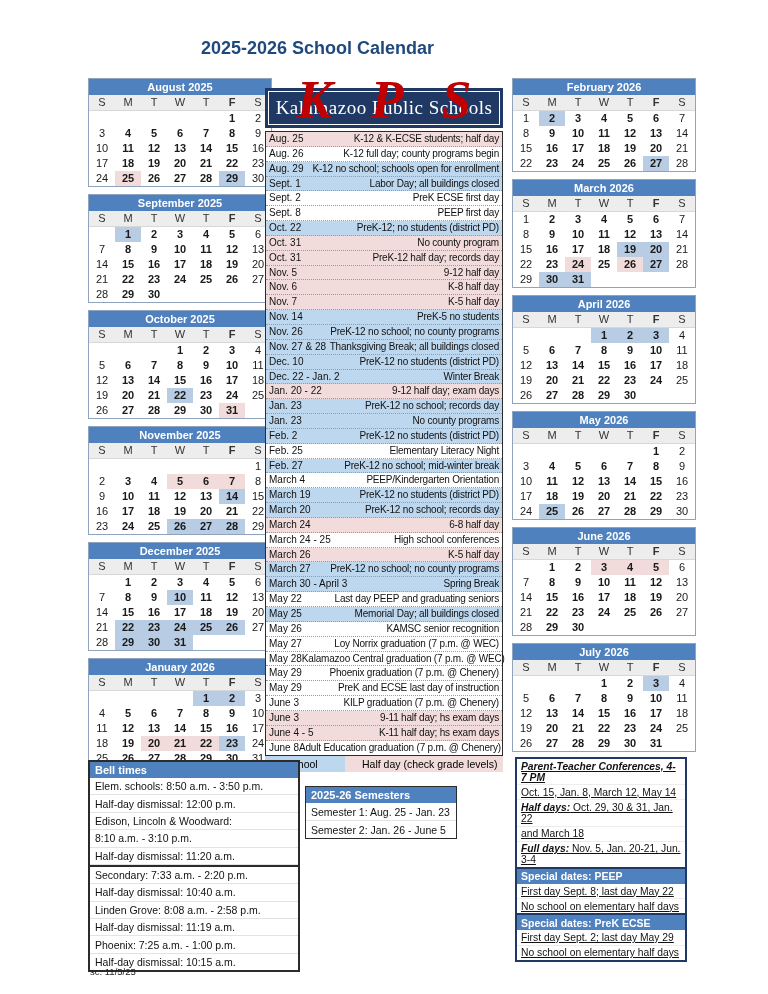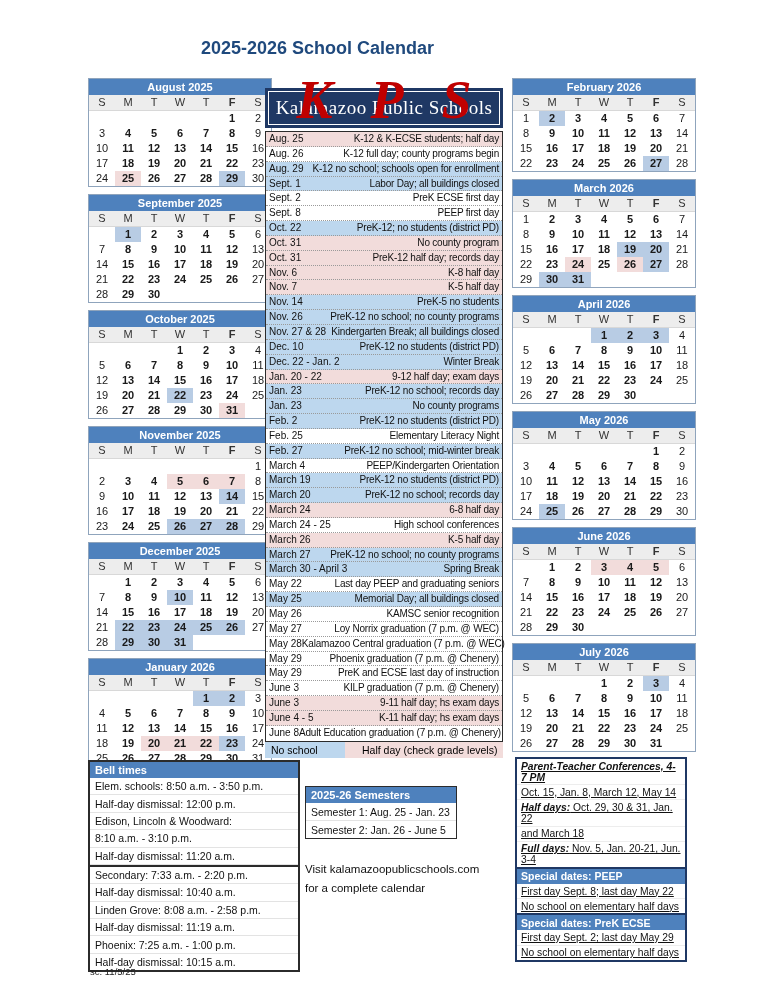--- a/index.html
+++ b/index.html
@@ -484,38 +484,42 @@
         </div>
         <div class="ev ev-p">
           <span class="ev-d">Oct. 31</span>
           <span class="ev-t">No county program</span>
         </div>
         <div class="ev ev-p">
           <span class="ev-d">Oct. 31</span>
           <span class="ev-t">PreK-12 half day; records day</span>
         </div>
         <div class="ev ev-p">
+          <span class="ev-d">Nov. 5</span>
+          <span class="ev-t">9-12 half day</span>
+        </div>
+        <div class="ev ev-p">
           <span class="ev-d">Nov. 6</span>
           <span class="ev-t">K-8 half day</span>
         </div>
         <div class="ev ev-p">
           <span class="ev-d">Nov. 7</span>
           <span class="ev-t">K-5 half day</span>
         </div>
         <div class="ev ev-b">
           <span class="ev-d">Nov. 14</span>
           <span class="ev-t">PreK-5 no students</span>
         </div>
         <div class="ev ev-b">
           <span class="ev-d">Nov. 26</span>
           <span class="ev-t">PreK-12 no school; no county programs</span>
         </div>
         <div class="ev ev-b">
           <span class="ev-d">Nov. 27 &amp; 28</span>
-          <span class="ev-t">Kindergarten Break; all buildings closed</span>
+          <span class="ev-t">Thanksgiving Break; all buildings closed</span>
         </div>
         <div class="ev ev-b">
           <span class="ev-d">Dec. 10</span>
           <span class="ev-t">PreK-12 no students (district PD)</span>
         </div>
         <div class="ev ev-b">
           <span class="ev-d">Dec. 22 - Jan. 2</span>
           <span class="ev-t">Winter Break</span>
         </div>
         <div class="ev ev-p">
@@ -983,24 +987,20 @@
   </div>
 
   <div id="sem">
     <div class="sem-h">2025-26 Semesters</div>
     <div id="sem-body">
         <div class="sem-l">Semester 1: Aug. 25 - Jan. 23</div>
         <div class="sem-l">Semester 2: Jan. 26 - June 5</div>
       </div>
   </div>
 
-  <div id="visit">
-    <div>Visit kalamazoopublicschools.com</div>
-    <div>for a complete calendar</div>
-  </div>
 
   <div id="special">
       <div class="sd-sec">
         <div class="sd-l"><span class="bi">Parent-Teacher Conferences, 4-7 PM</span></div>
         <div class="sd-l"><span>Oct. 15, Jan. 8, March 12, May 14</span></div>
         <div class="sd-l"><span class="bi">Half days:</span><span> Oct. 29, 30 &amp; 31, Jan. 22</span></div>
         <div class="sd-l"><span>and March 18</span></div>
         <div class="sd-l"><span class="bi">Full days:</span><span> Nov. 5, Jan. 20-21, Jun. 3-4</span></div>
       </div>
       <div class="sd-sec">

